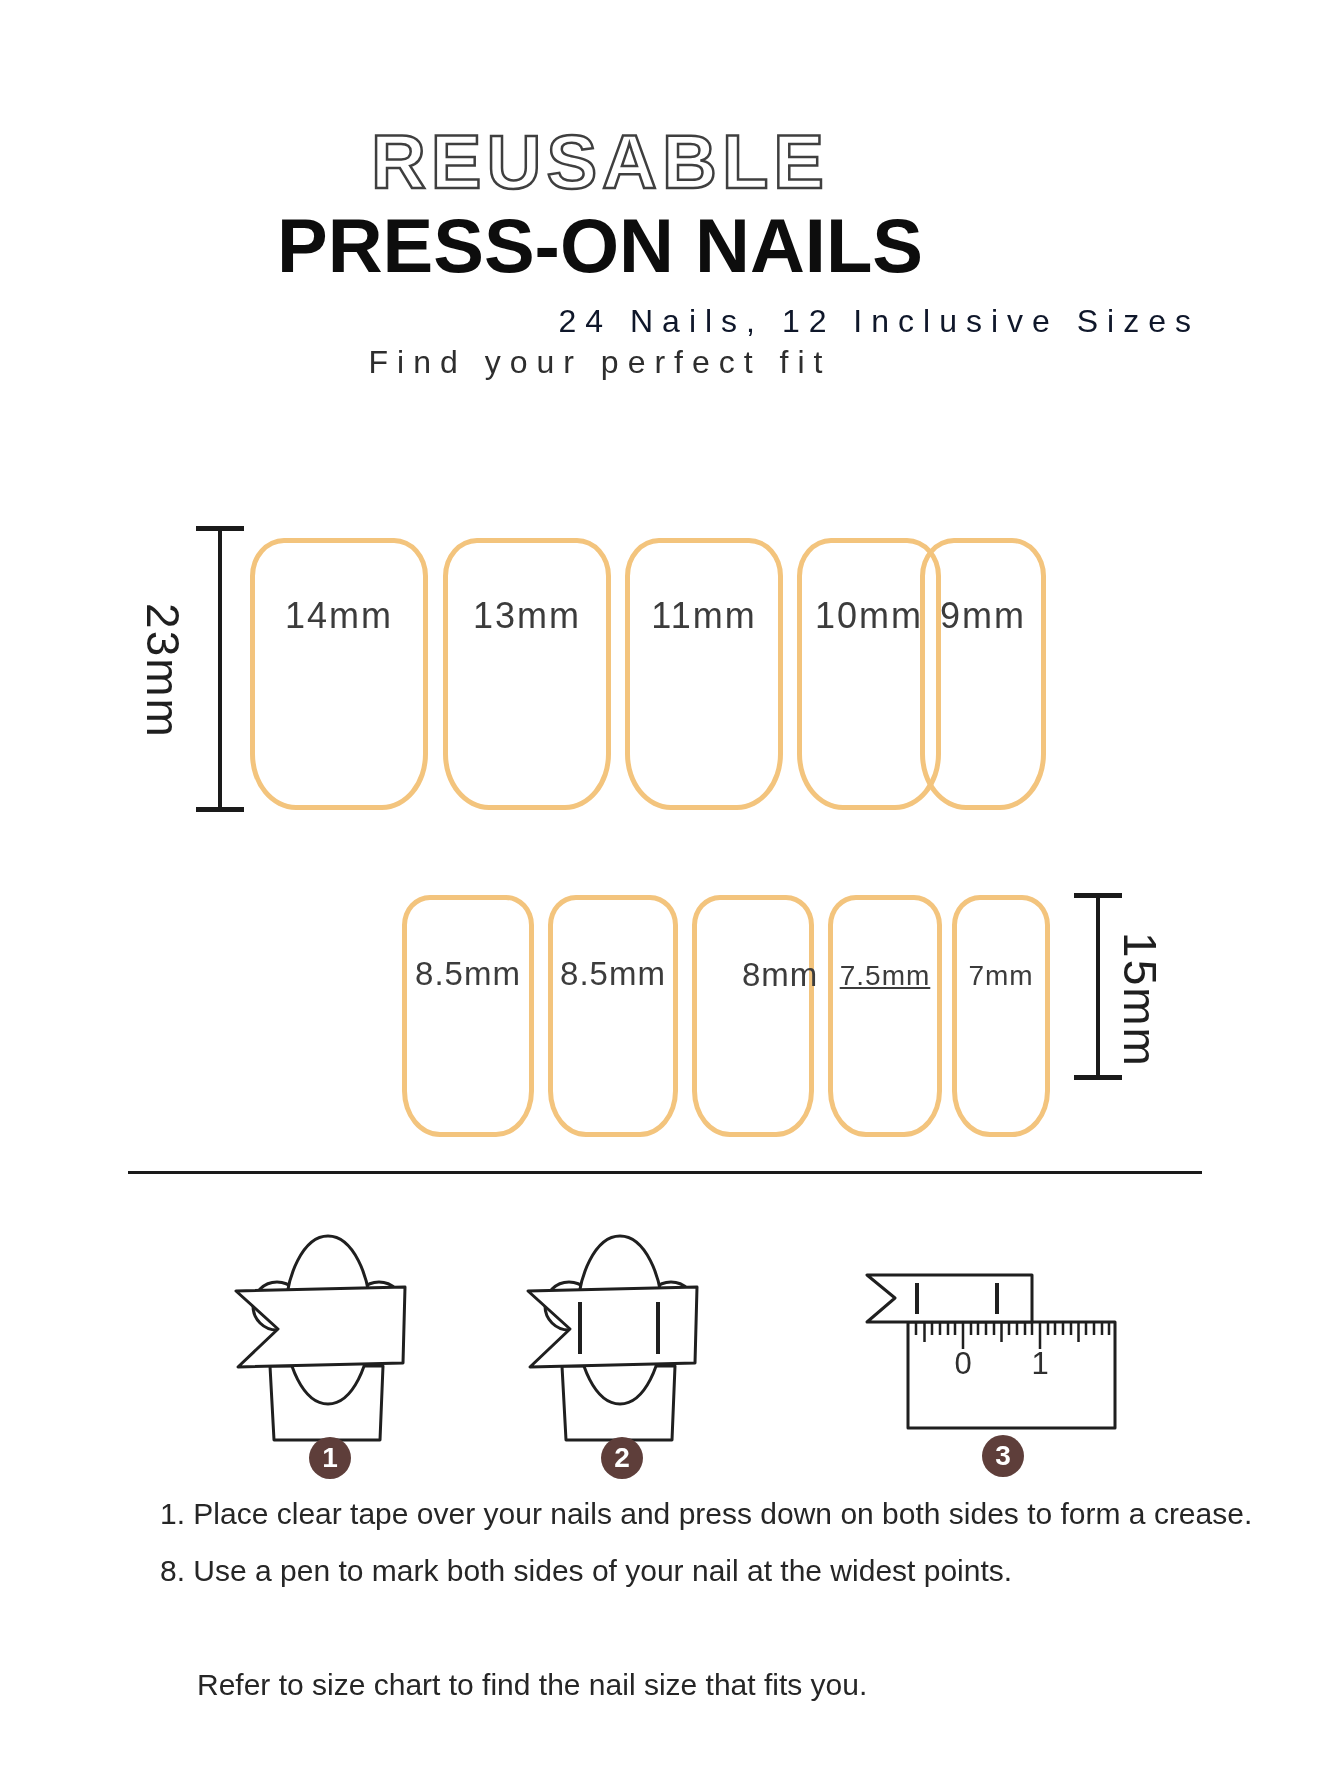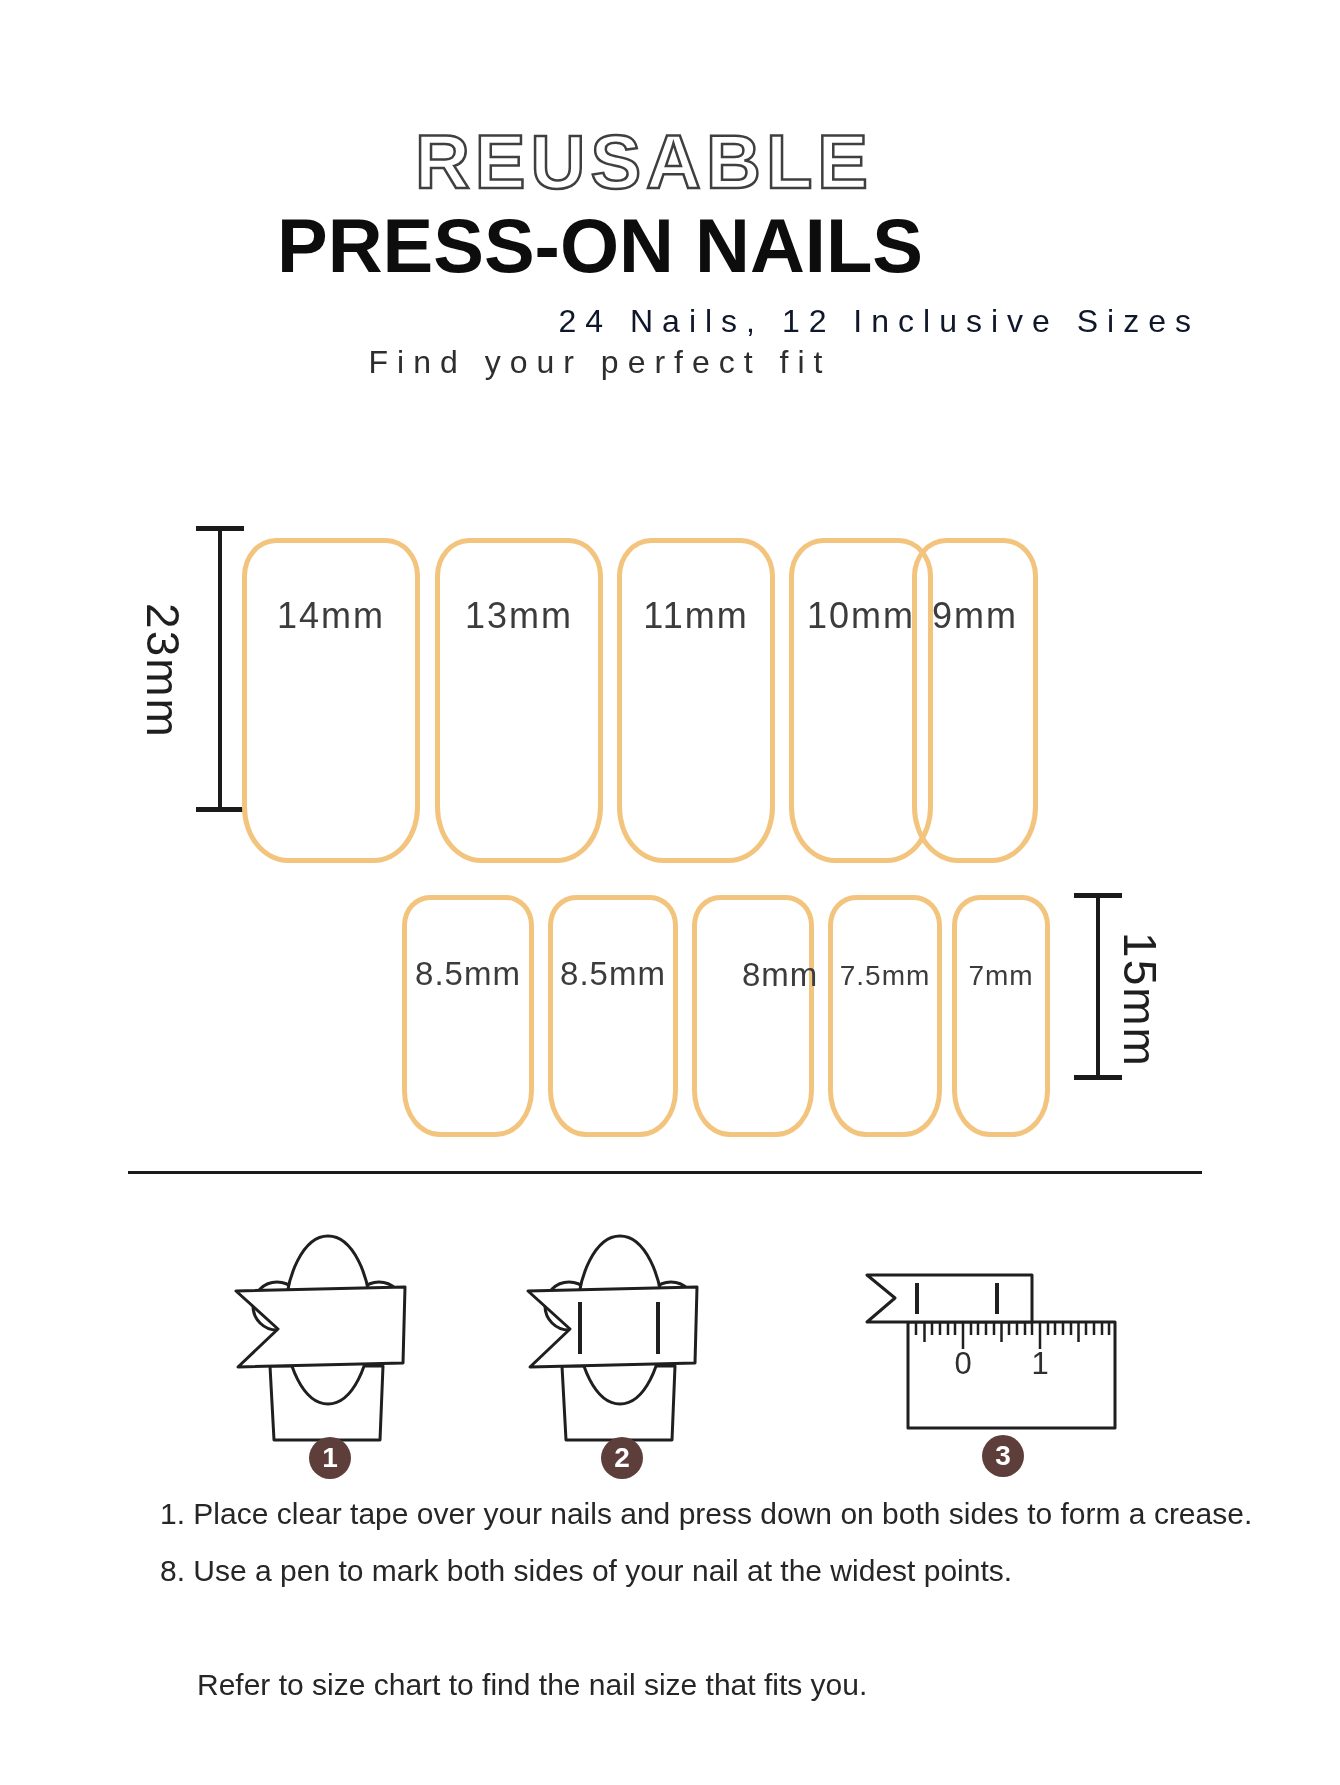--- a/index.html
+++ b/index.html
@@ -3,36 +3,36 @@
 <meta charset="utf-8">
 <style>
   html,body{margin:0;padding:0;background:#ffffff;}
   #page{position:relative;width:1340px;height:1785px;background:#ffffff;overflow:hidden;
         font-family:"Liberation Sans", sans-serif;color:#1a1a1a;}
 
   
   .header{position:absolute;left:0;top:0;width:1200px;text-align:center;}
   .title-outline{position:absolute;left:0;top:118px;width:100%;
       font-size:76px;font-weight:700;letter-spacing:5px;
-      color:#ffffff;margin-left:44px;-webkit-text-stroke:2.5px #3f3f3f;}
+      color:#ffffff;-webkit-text-stroke:2.5px #3f3f3f;}
   .title-main{position:absolute;left:0;top:202px;width:100%;
       font-size:76px;font-weight:900;letter-spacing:0px;color:#0d0d0d;}
   .subtitle1{position:absolute;left:0;top:303px;width:100%;
       font-size:32px;letter-spacing:9px;color:#0f172a;text-align:right;}
   .subtitle2{position:absolute;left:0;top:344px;width:100%;
       font-size:32px;letter-spacing:9px;color:#2e2e2e;}
 
   
   .mline{position:absolute;background:#1a1a1a;}
   .vlabel{position:absolute;width:140px;height:50px;display:flex;align-items:center;justify-content:center;
       font-size:46px;color:#1f1f1f;letter-spacing:2px;white-space:nowrap;transform:rotate(90deg);}
 
   
   .nail{position:absolute;box-sizing:border-box;border:5px solid #f3c47d;background:transparent;}
-  .nail.top{border-radius:34px 34px 46px 46px / 38px 38px 56px 56px;top:538px;height:325px;}
+  .nail.top{border-radius:34px 34px 46px 46px / 38px 38px 56px 56px;top:538px;height:272px;margin-left:8px;}
   .nail.bot{border-radius:28px 28px 38px 38px / 30px 30px 46px 46px;top:895px;height:242px;}
   .nail .lbl{position:absolute;left:0;right:0;text-align:center;color:#3c3c3c;letter-spacing:2px;}
 
   
   .divider{position:absolute;left:128px;top:1171px;width:1074px;height:3px;background:#1a1a1a;}
 
   
   .illus{position:absolute;}
   .step-circle{position:absolute;width:42px;height:42px;border-radius:50%;
       display:flex;align-items:center;justify-content:center;
@@ -77,21 +77,21 @@
   <div class="nail bot" style="left:402px;width:132px;">
     <div class="lbl" style="top:55px;font-size:33px;letter-spacing:1px;">8.5mm</div>
   </div>
   <div class="nail bot" style="left:548px;width:130px;">
     <div class="lbl" style="top:55px;font-size:33px;letter-spacing:1px;">8.5mm</div>
   </div>
   <div class="nail bot" style="left:692px;width:122px;">
     <div class="lbl" style="top:56px;font-size:33px;letter-spacing:1px;padding-left:45px;">8mm</div>
   </div>
   <div class="nail bot" style="left:828px;width:114px;">
-    <div class="lbl" style="top:60px;font-size:28px;letter-spacing:1px;">7.5mm</div>
+    <div class="lbl" style="top:60px;font-size:28px;letter-spacing:1px;text-decoration:underline;">7.5mm</div>
   </div>
   <div class="nail bot" style="left:952px;width:98px;">
     <div class="lbl" style="top:60px;font-size:28px;letter-spacing:1px;">7mm</div>
   </div>
 
   <div class="mline" style="left:1096px;top:895px;width:4px;height:185px;"></div>
   <div class="mline" style="left:1074px;top:893px;width:48px;height:5px;"></div>
   <div class="mline" style="left:1074px;top:1075px;width:48px;height:5px;"></div>
   <div class="vlabel" style="left:1070px;top:975px;">15mm</div>
 

